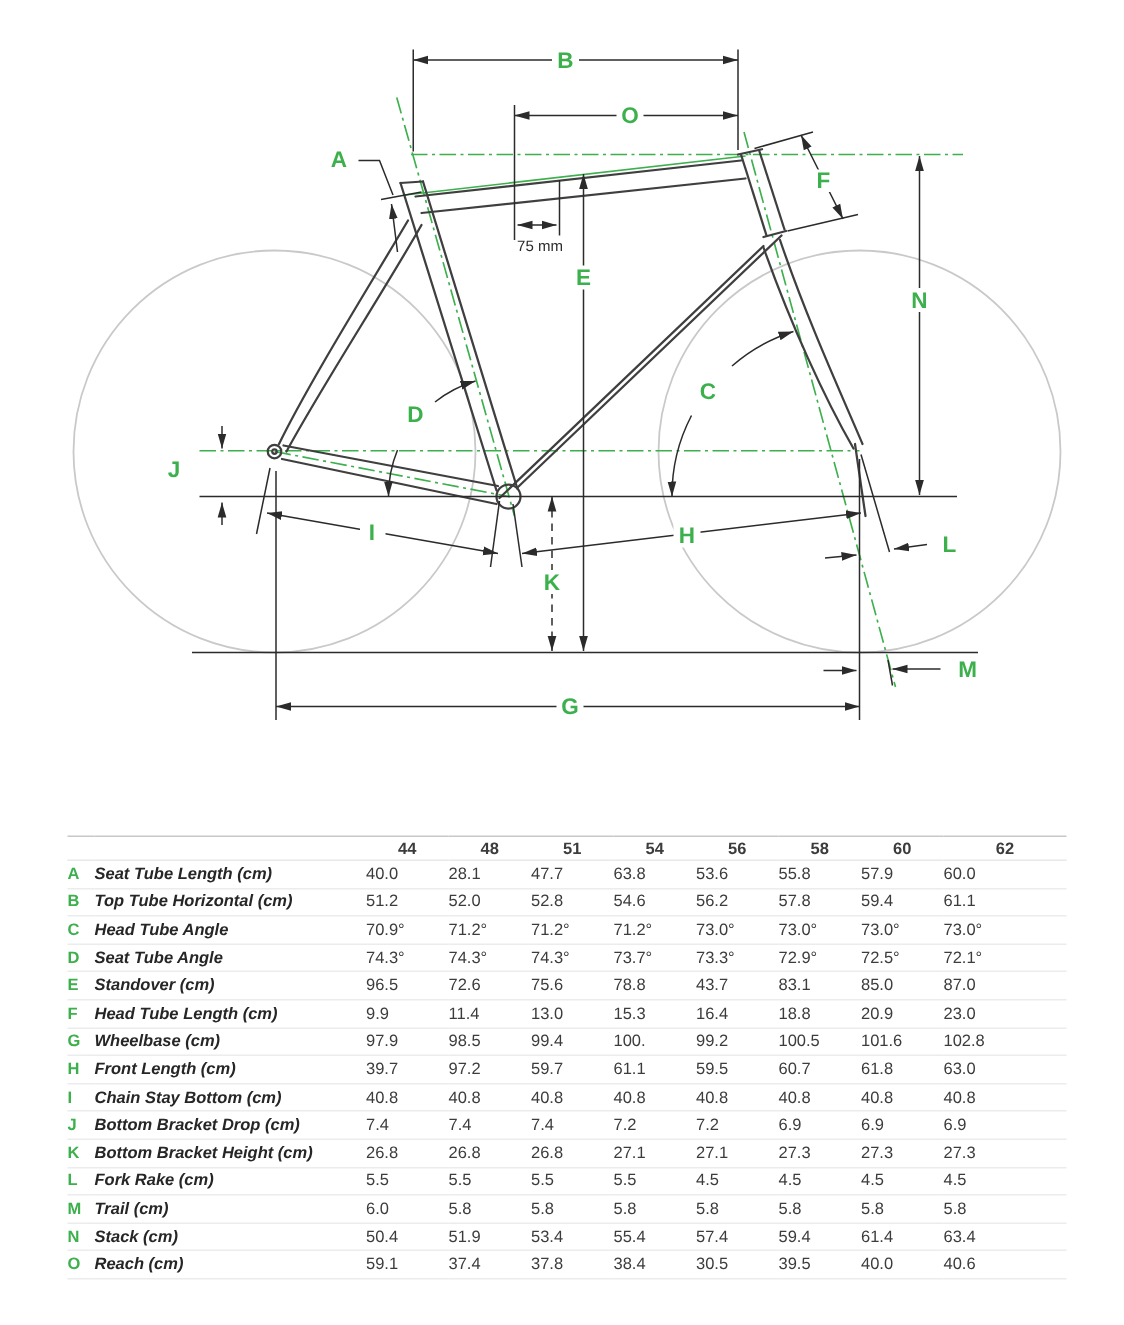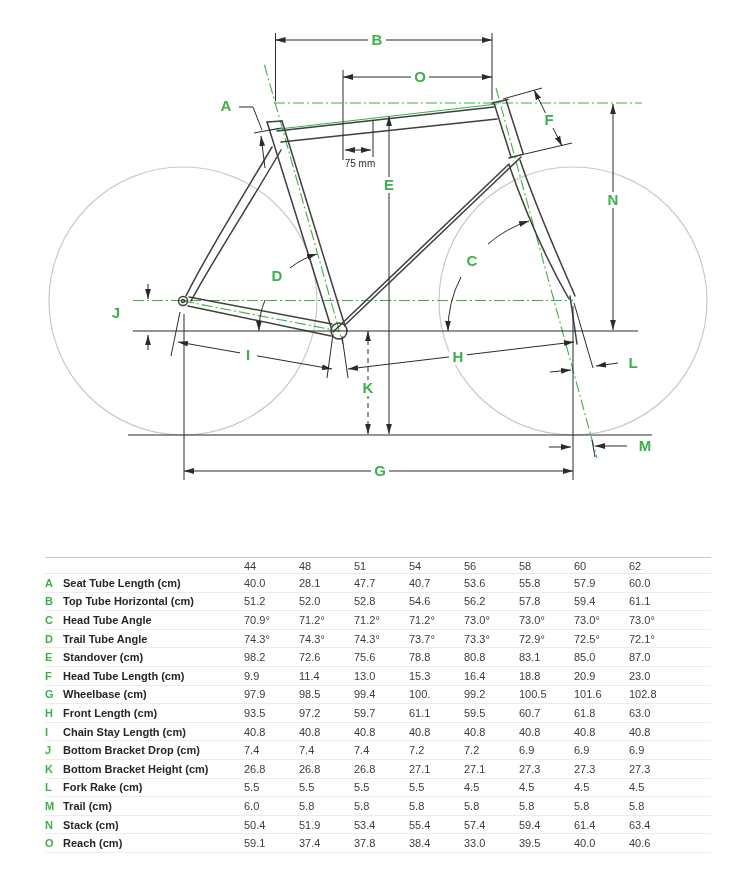--- a/index.html
+++ b/index.html
@@ -14,24 +14,24 @@
   .gdash   { fill:none; stroke:var(--accent); stroke-width:1.1; stroke-dasharray:11 3 2 3; }
   .gsolid  { fill:none; stroke:var(--accent); stroke-width:1.1; }
   .glabel  { fill:var(--accent); font-family:"Liberation Sans",sans-serif; font-size:15px; font-weight:bold; text-anchor:middle; }
   .mmlabel { fill:#2b2b2b; font-family:"Liberation Sans",sans-serif; font-size:10px; text-anchor:middle; }
   .lblbg   { fill:#ffffff; }
 
   .geo-table { position:absolute; left:45px; top:557px; width:666px; }
   table { border-collapse:collapse; table-layout:fixed; width:100%;
           font-family:"Liberation Sans",sans-serif; font-size:11px; color:#3c3c3c; }
   thead th { border-top:1px solid #c8c8c8; border-bottom:1px solid #e8e8e8;
-             font-weight:400; text-align:left; height:14px; padding:1px 0 0 0; color:#3c3c3c;margin-top:14px; }
+             font-weight:700; text-align:center; height:14px; padding:1px 0 0 0; color:#3c3c3c;margin-top:14px; }
   tbody td { border-bottom:1px solid #ececec; height:17.6px; padding:0; text-align:left; vertical-align:middle; }
   td.letter   { color:var(--accent); font-weight:700; }
-  td.rowlabel { font-weight:700; color:#262626; }
+  td.rowlabel { font-weight:700; color:#262626;font-style:italic; }
   td.val      { color:#3c3c3c; }
 </style>
 </head>
 <body>
 
 <div class="page">
 
   <svg class="diagram-svg" width="749" height="520" viewBox="0 0 749 520">
     <defs>
       <marker id="ah" viewBox="0 0 10 8" refX="10" refY="4" markerWidth="10" markerHeight="8" orient="auto" markerUnits="userSpaceOnUse">
@@ -196,21 +196,21 @@
             <th>62</th>
           </tr>
       </thead>
       <tbody>
           <tr>
             <td class="letter">A</td>
             <td class="rowlabel">Seat Tube Length (cm)</td>
             <td class="val">40.0</td>
             <td class="val">28.1</td>
             <td class="val">47.7</td>
-            <td class="val">40.7</td>
+            <td class="val">63.8</td>
             <td class="val">53.6</td>
             <td class="val">55.8</td>
             <td class="val">57.9</td>
             <td class="val">60.0</td>
           </tr>
           <tr>
             <td class="letter">B</td>
             <td class="rowlabel">Top Tube Horizontal (cm)</td>
             <td class="val">51.2</td>
             <td class="val">52.0</td>
@@ -228,38 +228,38 @@
             <td class="val">71.2°</td>
             <td class="val">71.2°</td>
             <td class="val">71.2°</td>
             <td class="val">73.0°</td>
             <td class="val">73.0°</td>
             <td class="val">73.0°</td>
             <td class="val">73.0°</td>
           </tr>
           <tr>
             <td class="letter">D</td>
-            <td class="rowlabel">Trail Tube Angle</td>
+            <td class="rowlabel">Seat Tube Angle</td>
             <td class="val">74.3°</td>
             <td class="val">74.3°</td>
             <td class="val">74.3°</td>
             <td class="val">73.7°</td>
             <td class="val">73.3°</td>
             <td class="val">72.9°</td>
             <td class="val">72.5°</td>
             <td class="val">72.1°</td>
           </tr>
           <tr>
             <td class="letter">E</td>
             <td class="rowlabel">Standover (cm)</td>
-            <td class="val">98.2</td>
+            <td class="val">96.5</td>
             <td class="val">72.6</td>
             <td class="val">75.6</td>
             <td class="val">78.8</td>
-            <td class="val">80.8</td>
+            <td class="val">43.7</td>
             <td class="val">83.1</td>
             <td class="val">85.0</td>
             <td class="val">87.0</td>
           </tr>
           <tr>
             <td class="letter">F</td>
             <td class="rowlabel">Head Tube Length (cm)</td>
             <td class="val">9.9</td>
             <td class="val">11.4</td>
             <td class="val">13.0</td>
@@ -277,32 +277,32 @@
             <td class="val">99.4</td>
             <td class="val">100.</td>
             <td class="val">99.2</td>
             <td class="val">100.5</td>
             <td class="val">101.6</td>
             <td class="val">102.8</td>
           </tr>
           <tr>
             <td class="letter">H</td>
             <td class="rowlabel">Front Length (cm)</td>
-            <td class="val">93.5</td>
+            <td class="val">39.7</td>
             <td class="val">97.2</td>
             <td class="val">59.7</td>
             <td class="val">61.1</td>
             <td class="val">59.5</td>
             <td class="val">60.7</td>
             <td class="val">61.8</td>
             <td class="val">63.0</td>
           </tr>
           <tr>
             <td class="letter">I</td>
-            <td class="rowlabel">Chain Stay Length (cm)</td>
+            <td class="rowlabel">Chain Stay Bottom (cm)</td>
             <td class="val">40.8</td>
             <td class="val">40.8</td>
             <td class="val">40.8</td>
             <td class="val">40.8</td>
             <td class="val">40.8</td>
             <td class="val">40.8</td>
             <td class="val">40.8</td>
             <td class="val">40.8</td>
           </tr>
           <tr>
@@ -365,21 +365,21 @@
             <td class="val">61.4</td>
             <td class="val">63.4</td>
           </tr>
           <tr>
             <td class="letter">O</td>
             <td class="rowlabel">Reach (cm)</td>
             <td class="val">59.1</td>
             <td class="val">37.4</td>
             <td class="val">37.8</td>
             <td class="val">38.4</td>
-            <td class="val">33.0</td>
+            <td class="val">30.5</td>
             <td class="val">39.5</td>
             <td class="val">40.0</td>
             <td class="val">40.6</td>
           </tr>
         </tbody>
     </table>
   </div>
 
 </div>
 

